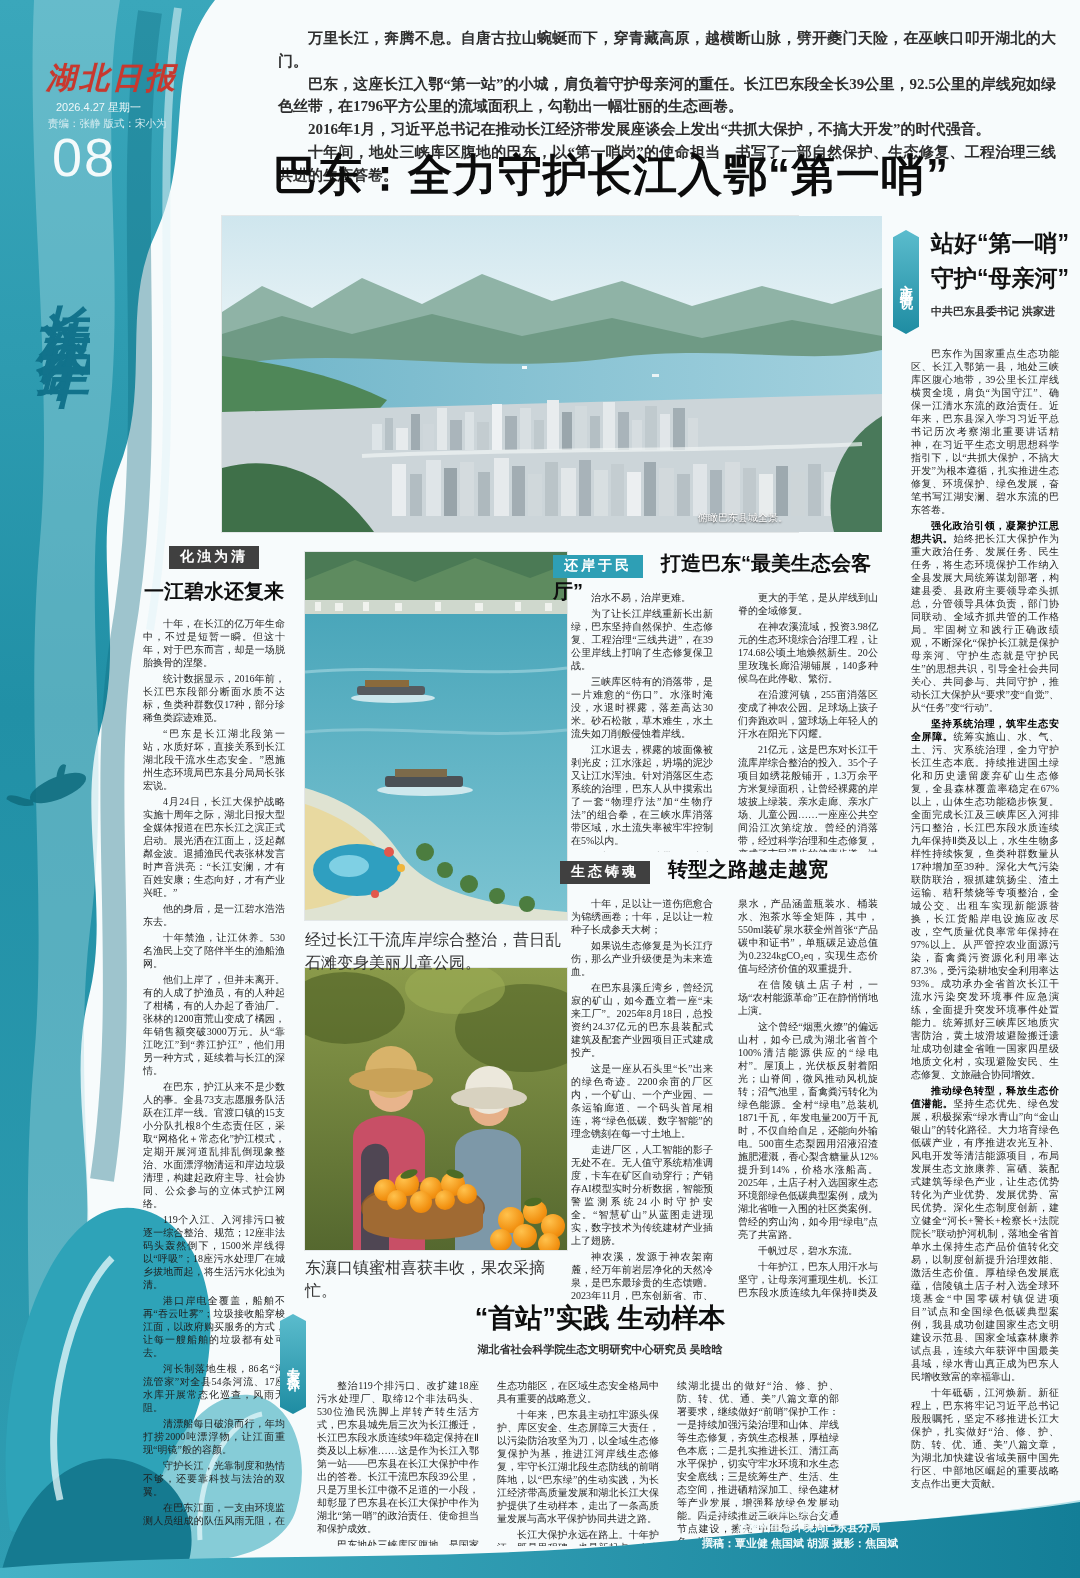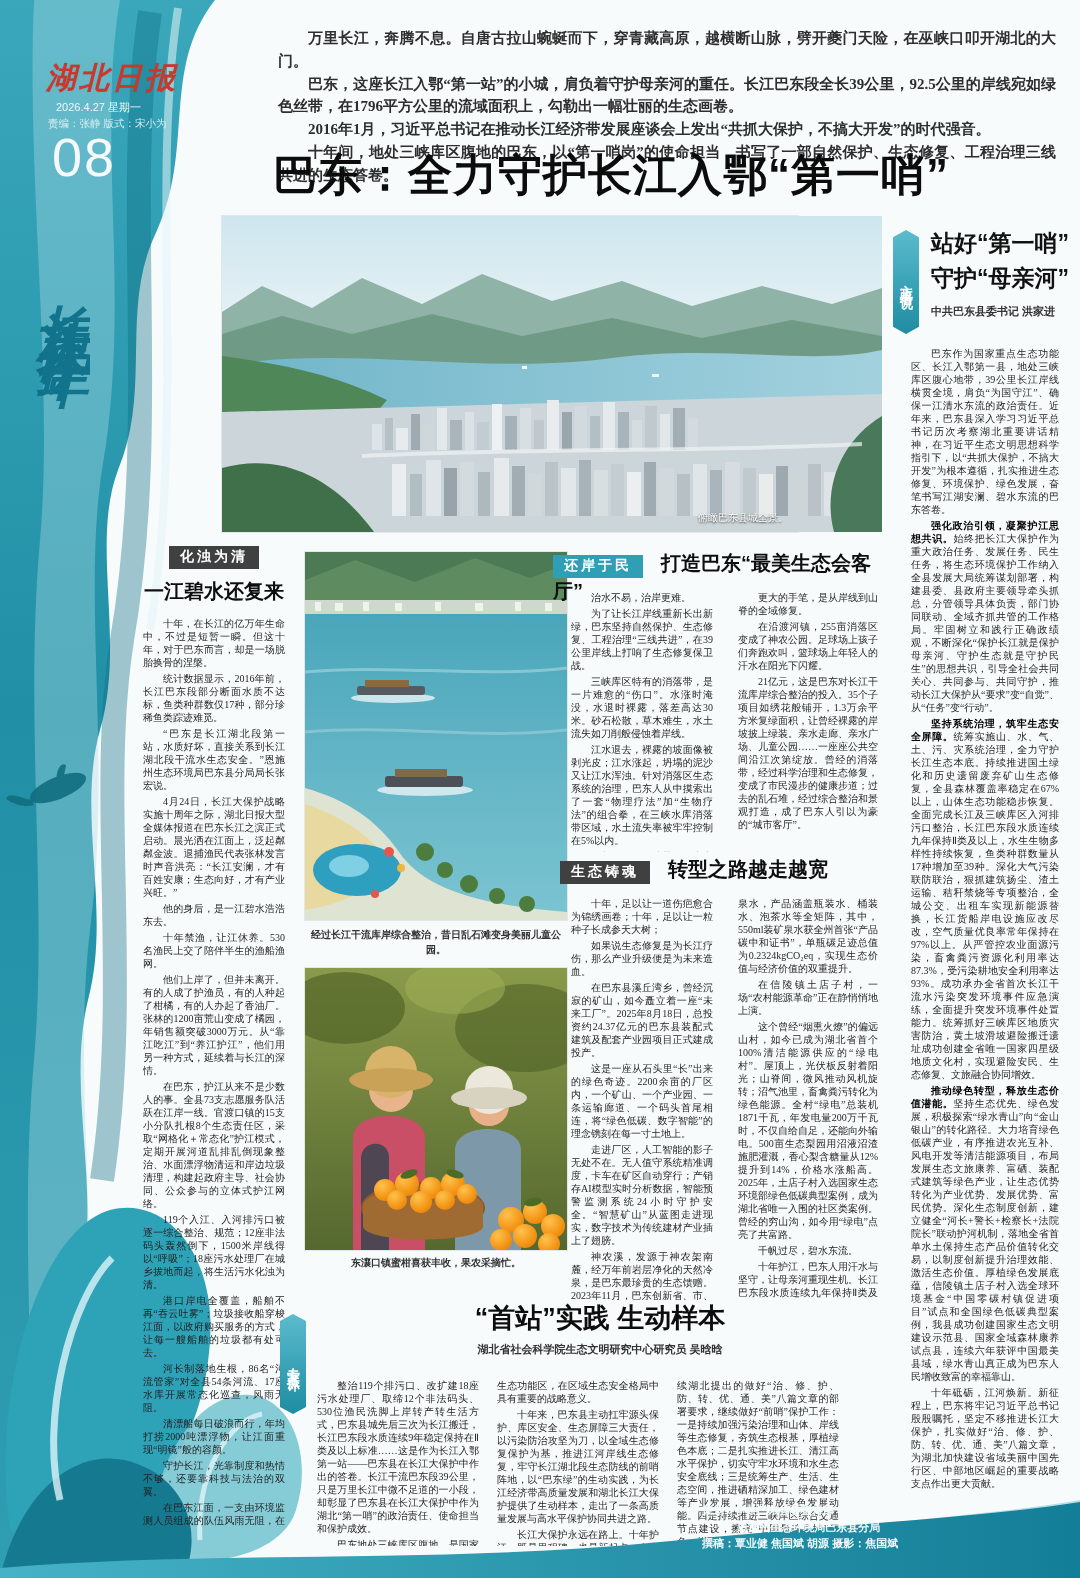--- a/index.html
+++ b/index.html
@@ -20,21 +20,21 @@
   .intro{left:278px;top:27px;width:778px;z-index:3;}
   .intro p{margin:0;text-indent:2em;font-size:15px;font-weight:bold;line-height:1.52;color:#2e2e2e;text-align:justify;}
   
   .headline{left:206px;top:146px;width:810px;text-align:center;font-size:44px;font-weight:900;
             font-family:"Liberation Sans",sans-serif;color:#0c0c0c;letter-spacing:1px;z-index:3;}
   
   .photo{z-index:2;box-shadow:0 0 0 1px rgba(0,0,0,.08);}
   .photo svg{display:block;}
   .photo-caption-overlay{right:10px;bottom:7px;color:#fff;font-size:10px;z-index:4;
             text-shadow:0 1px 2px rgba(0,0,0,.8);font-family:"Liberation Sans",sans-serif;}
-  .caption{font-size:10px;font-weight:bold;color:#333;line-height:1.45;text-align:center;z-index:3;}
+  .caption{font-size:16px;font-weight:normal;color:#333;line-height:1.45;z-index:3;}
   
   .tag{display:inline-block;color:#fff;font-family:"Liberation Sans",sans-serif;font-weight:bold;
        font-size:14px;letter-spacing:3px;padding:2px 11px 3px;}
   .tag-red{background:#404040;}
   .tag-teal{background:#2e9fb5;}
   .sec-head{z-index:3;}
   .sec-title{font-family:"Liberation Sans",sans-serif;font-weight:900;color:#0e0e0e;}
   
   .btxt p{margin:3px;text-indent:2em;text-align:justify;font-size:10px;line-height:1.3;color:#1f1f1f;}
   .btxt .lead{font-family:"Liberation Sans",sans-serif;font-weight:bold;color:#000;}
@@ -344,20 +344,21 @@
   </div>
   <div class="btxt clip abs" style="left:568px;top:588px;width:148px;height:264px">
     <p>治水不易，治岸更难。</p>
     <p>为了让长江岸线重新长出新绿，巴东坚持自然保护、生态修复、工程治理“三线共进”，在39公里岸线上打响了生态修复保卫战。</p>
     <p>三峡库区特有的消落带，是一片难愈的“伤口”。水涨时淹没，水退时裸露，落差高达30米。砂石松散，草木难生，水土流失如刀削般侵蚀着岸线。</p>
     <p>江水退去，裸露的坡面像被剥光皮；江水涨起，坍塌的泥沙又让江水浑浊。针对消落区生态系统的治理，巴东人从中摸索出了一套“物理疗法”加“生物疗法”的组合拳，在三峡水库消落带区域，水土流失率被牢牢控制在5%以内。</p>
     <p>在紧贴江面的地带，铺上六角形水泥预制砖块，像铠甲一样护住岸线；稍高之处，引进柏树、狗牙根，让它们在砂石坡面上顽强扎根，一寸一寸地“抓住”土壤。</p>
   </div>
   <div class="btxt clip abs" style="left:735px;top:588px;width:146px;height:264px">
     <p>更大的手笔，是从岸线到山脊的全域修复。</p>
+    <p>在神农溪流域，投资3.98亿元的生态环境综合治理工程，让174.68公顷土地焕然新生。20公里玫瑰长廊沿湖铺展，140多种候鸟在此停歇、繁衍。</p>
     <p>在沿渡河镇，255亩消落区变成了神农公园。足球场上孩子们奔跑欢叫，篮球场上年轻人的汗水在阳光下闪耀。</p>
     <p>21亿元，这是巴东对长江干流库岸综合整治的投入。35个子项目如绣花般铺开，1.3万余平方米复绿面积，让曾经裸露的岸坡披上绿装。亲水走廊、亲水广场、儿童公园……一座座公共空间沿江次第绽放。曾经的消落带，经过科学治理和生态修复，变成了市民漫步的健康步道；过去的乱石堆，经过综合整治和景观打造，成了巴东人引以为豪的“城市客厅”。</p>
   </div>
 
   <div class="abs sec-head" style="left:560px;top:856px;width:330px">
     <span class="tag tag-red">生态铸魂</span>
     <span class="sec-title" style="font-size:20px;margin-left:14px">转型之路越走越宽</span>
   </div>
   <div class="btxt clip abs" style="left:568px;top:894px;width:148px;height:406px">
     <p>十年，足以让一道伤疤愈合为锦绣画卷；十年，足以让一粒种子长成参天大树；</p>

